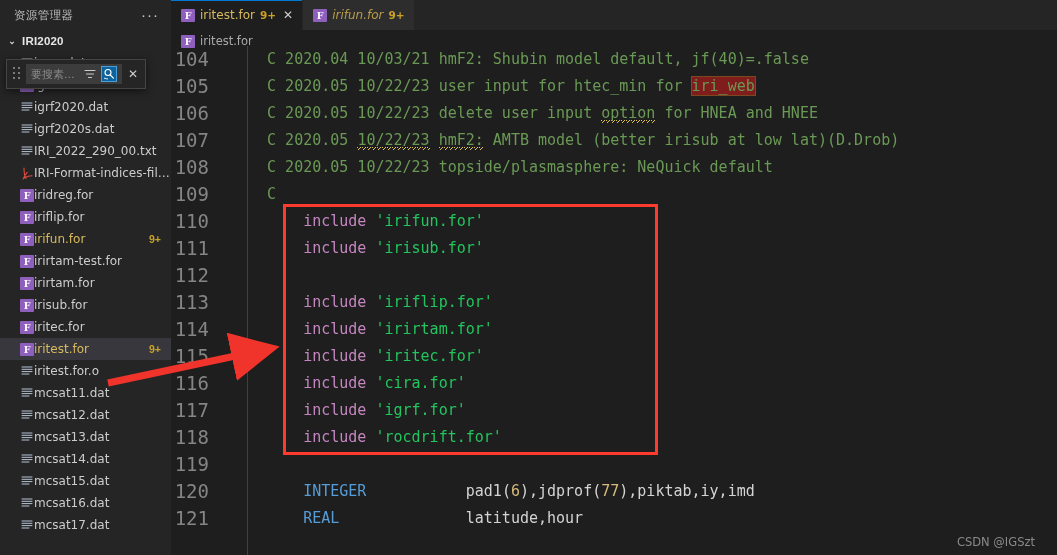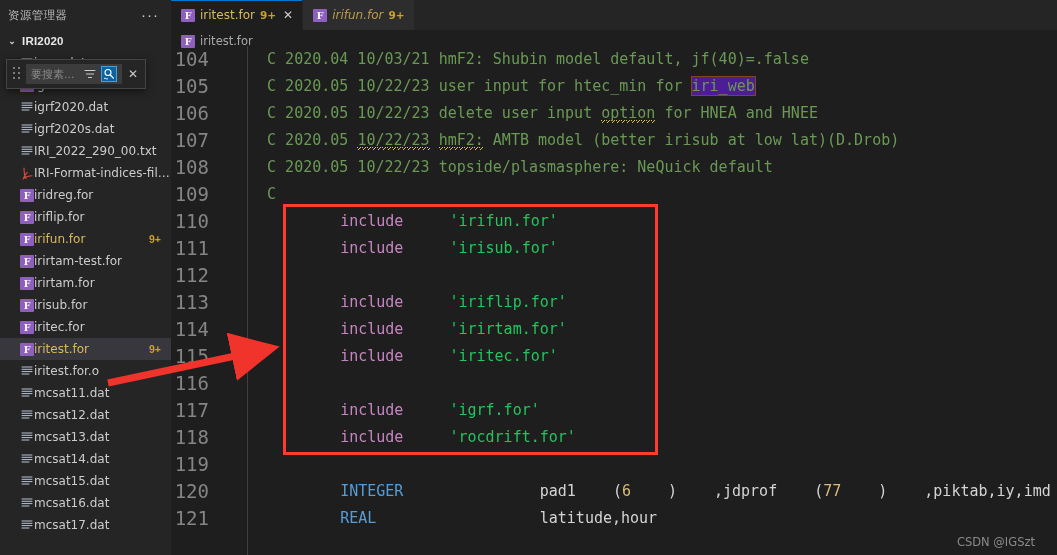--- a/index.html
+++ b/index.html
@@ -14,21 +14,21 @@
   
   #sidebar {
     width: 171px; height: 555px;
     background: #252526;
     position: relative;
     flex: 0 0 171px;
     overflow: hidden;
   }
   .sb-header {
     height: 30px; display: flex; align-items: center;
-    padding: 0 6px 0 8px; justify-content: space-between;
+    padding: 0 6px 0 14px; justify-content: space-between;
   }
   .sb-title {
     color: #bbbbbb; font-size: 11.5px; letter-spacing: .4px;
     font-family: "DejaVu Sans", sans-serif;
   }
   .sb-dots { color: #cccccc; font-size: 15px; line-height: 8px; letter-spacing: 1px; padding-right:6px;}
   .sb-folder {
     height: 22px; display: flex; align-items: center; gap: 4px;
     padding-left: 6px; color: #e7e7e7;
     font-size: 11.5px; font-weight: bold; letter-spacing: .2px;
@@ -113,23 +113,23 @@
     width:60px; flex:0 0 60px; text-align:right; padding-right:22px;
     color:#858585; font-size:19px; font-family:"DejaVu Sans Mono", monospace;
   }
   .ctext { padding-left:18px; position:relative; }
   .indent-guide { position:absolute; left:76px; top:0; bottom:0; width:1px; background:#404040; }
 
   .c-cmt { color:#6a9955; }
   .c-kw  { color:#c586c0; }
   .c-str { color:#22c55e; }
   .c-type{ color:#569cd6; }
-  .c-id  { color:#d4d4d4;margin-left:37px; }
+  .c-id  { color:#d4d4d4; }
   .c-num { color:#d7ba7d; }
-  .hl-find { background:#4c1d95; outline:1px solid #7a4a1e; }
+  .hl-find { background:#7f1d1d; outline:1px solid #7a4a1e; }
   .squig {
     border-bottom: 2px dotted transparent;
     background-image: repeating-linear-gradient(135deg,#e3c44a 0,#e3c44a 1px,transparent 1px,transparent 2.5px);
     background-position: 0 100%;
     background-size: 5px 3px;
     background-repeat: repeat-x;
     padding-bottom:1px;
   }
 
   
@@ -364,21 +364,21 @@
         <div class="cline"><span class="ln">106</span><span class="ctext"><span class="c-cmt">  C 2020.05 10/22/23 delete user input </span><span class="c-cmt squig">option</span><span class="c-cmt"> for HNEA and HNEE</span></span></div>
         <div class="cline"><span class="ln">107</span><span class="ctext"><span class="c-cmt">  C 2020.05 </span><span class="c-cmt squig">10/22/23</span><span class="c-cmt"> </span><span class="c-cmt squig">hmF2:</span><span class="c-cmt"> AMTB model (better irisub at low lat)(D.Drob)</span></span></div>
         <div class="cline"><span class="ln">108</span><span class="ctext"><span class="c-cmt">  C 2020.05 10/22/23 topside/plasmasphere: NeQuick default</span></span></div>
         <div class="cline"><span class="ln">109</span><span class="ctext"><span class="c-cmt">  C</span></span></div>
         <div class="cline"><span class="ln">110</span><span class="ctext"><span class="c-id">      </span><span class="c-kw">include</span><span class="c-id"> </span><span class="c-str">'irifun.for'</span></span></div>
         <div class="cline"><span class="ln">111</span><span class="ctext"><span class="c-id">      </span><span class="c-kw">include</span><span class="c-id"> </span><span class="c-str">'irisub.for'</span></span></div>
         <div class="cline"><span class="ln">112</span></div>
         <div class="cline"><span class="ln">113</span><span class="ctext"><span class="c-id">      </span><span class="c-kw">include</span><span class="c-id"> </span><span class="c-str">'iriflip.for'</span></span></div>
         <div class="cline"><span class="ln">114</span><span class="ctext"><span class="c-id">      </span><span class="c-kw">include</span><span class="c-id"> </span><span class="c-str">'irirtam.for'</span></span></div>
         <div class="cline"><span class="ln">115</span><span class="ctext"><span class="c-id">      </span><span class="c-kw">include</span><span class="c-id"> </span><span class="c-str">'iritec.for'</span></span></div>
-        <div class="cline"><span class="ln">116</span></div>
+        <div class="cline"><span class="ln">116</span><span class="ctext"><span class="c-id">      </span><span class="c-kw">include</span><span class="c-id"> </span><span class="c-str">'cira.for'</span></span></div>
         <div class="cline"><span class="ln">117</span><span class="ctext"><span class="c-id">      </span><span class="c-kw">include</span><span class="c-id"> </span><span class="c-str">'igrf.for'</span></span></div>
         <div class="cline"><span class="ln">118</span><span class="ctext"><span class="c-id">      </span><span class="c-kw">include</span><span class="c-id"> </span><span class="c-str">'rocdrift.for'</span></span></div>
         <div class="cline"><span class="ln">119</span><span class="ctext"><span class="c-id"></span></span></div>
         <div class="cline"><span class="ln">120</span><span class="ctext"><span class="c-id">      </span><span class="c-type">INTEGER</span><span class="c-id">           pad1</span><span class="c-id">(</span><span class="c-num">6</span><span class="c-id">)</span><span class="c-id">,jdprof</span><span class="c-id">(</span><span class="c-num">77</span><span class="c-id">)</span><span class="c-id">,piktab,iy,imd</span></span></div>
         <div class="cline"><span class="ln">121</span><span class="ctext"><span class="c-id">      </span><span class="c-type">REAL</span><span class="c-id">              latitude,hour</span></span></div>
       </div>
 
     <div id="redbox" style="left: 112px; top: 204px; width: 375px; height: 251px;"></div>
 
     <span class="watermark">CSDN @IGSzt</span>

